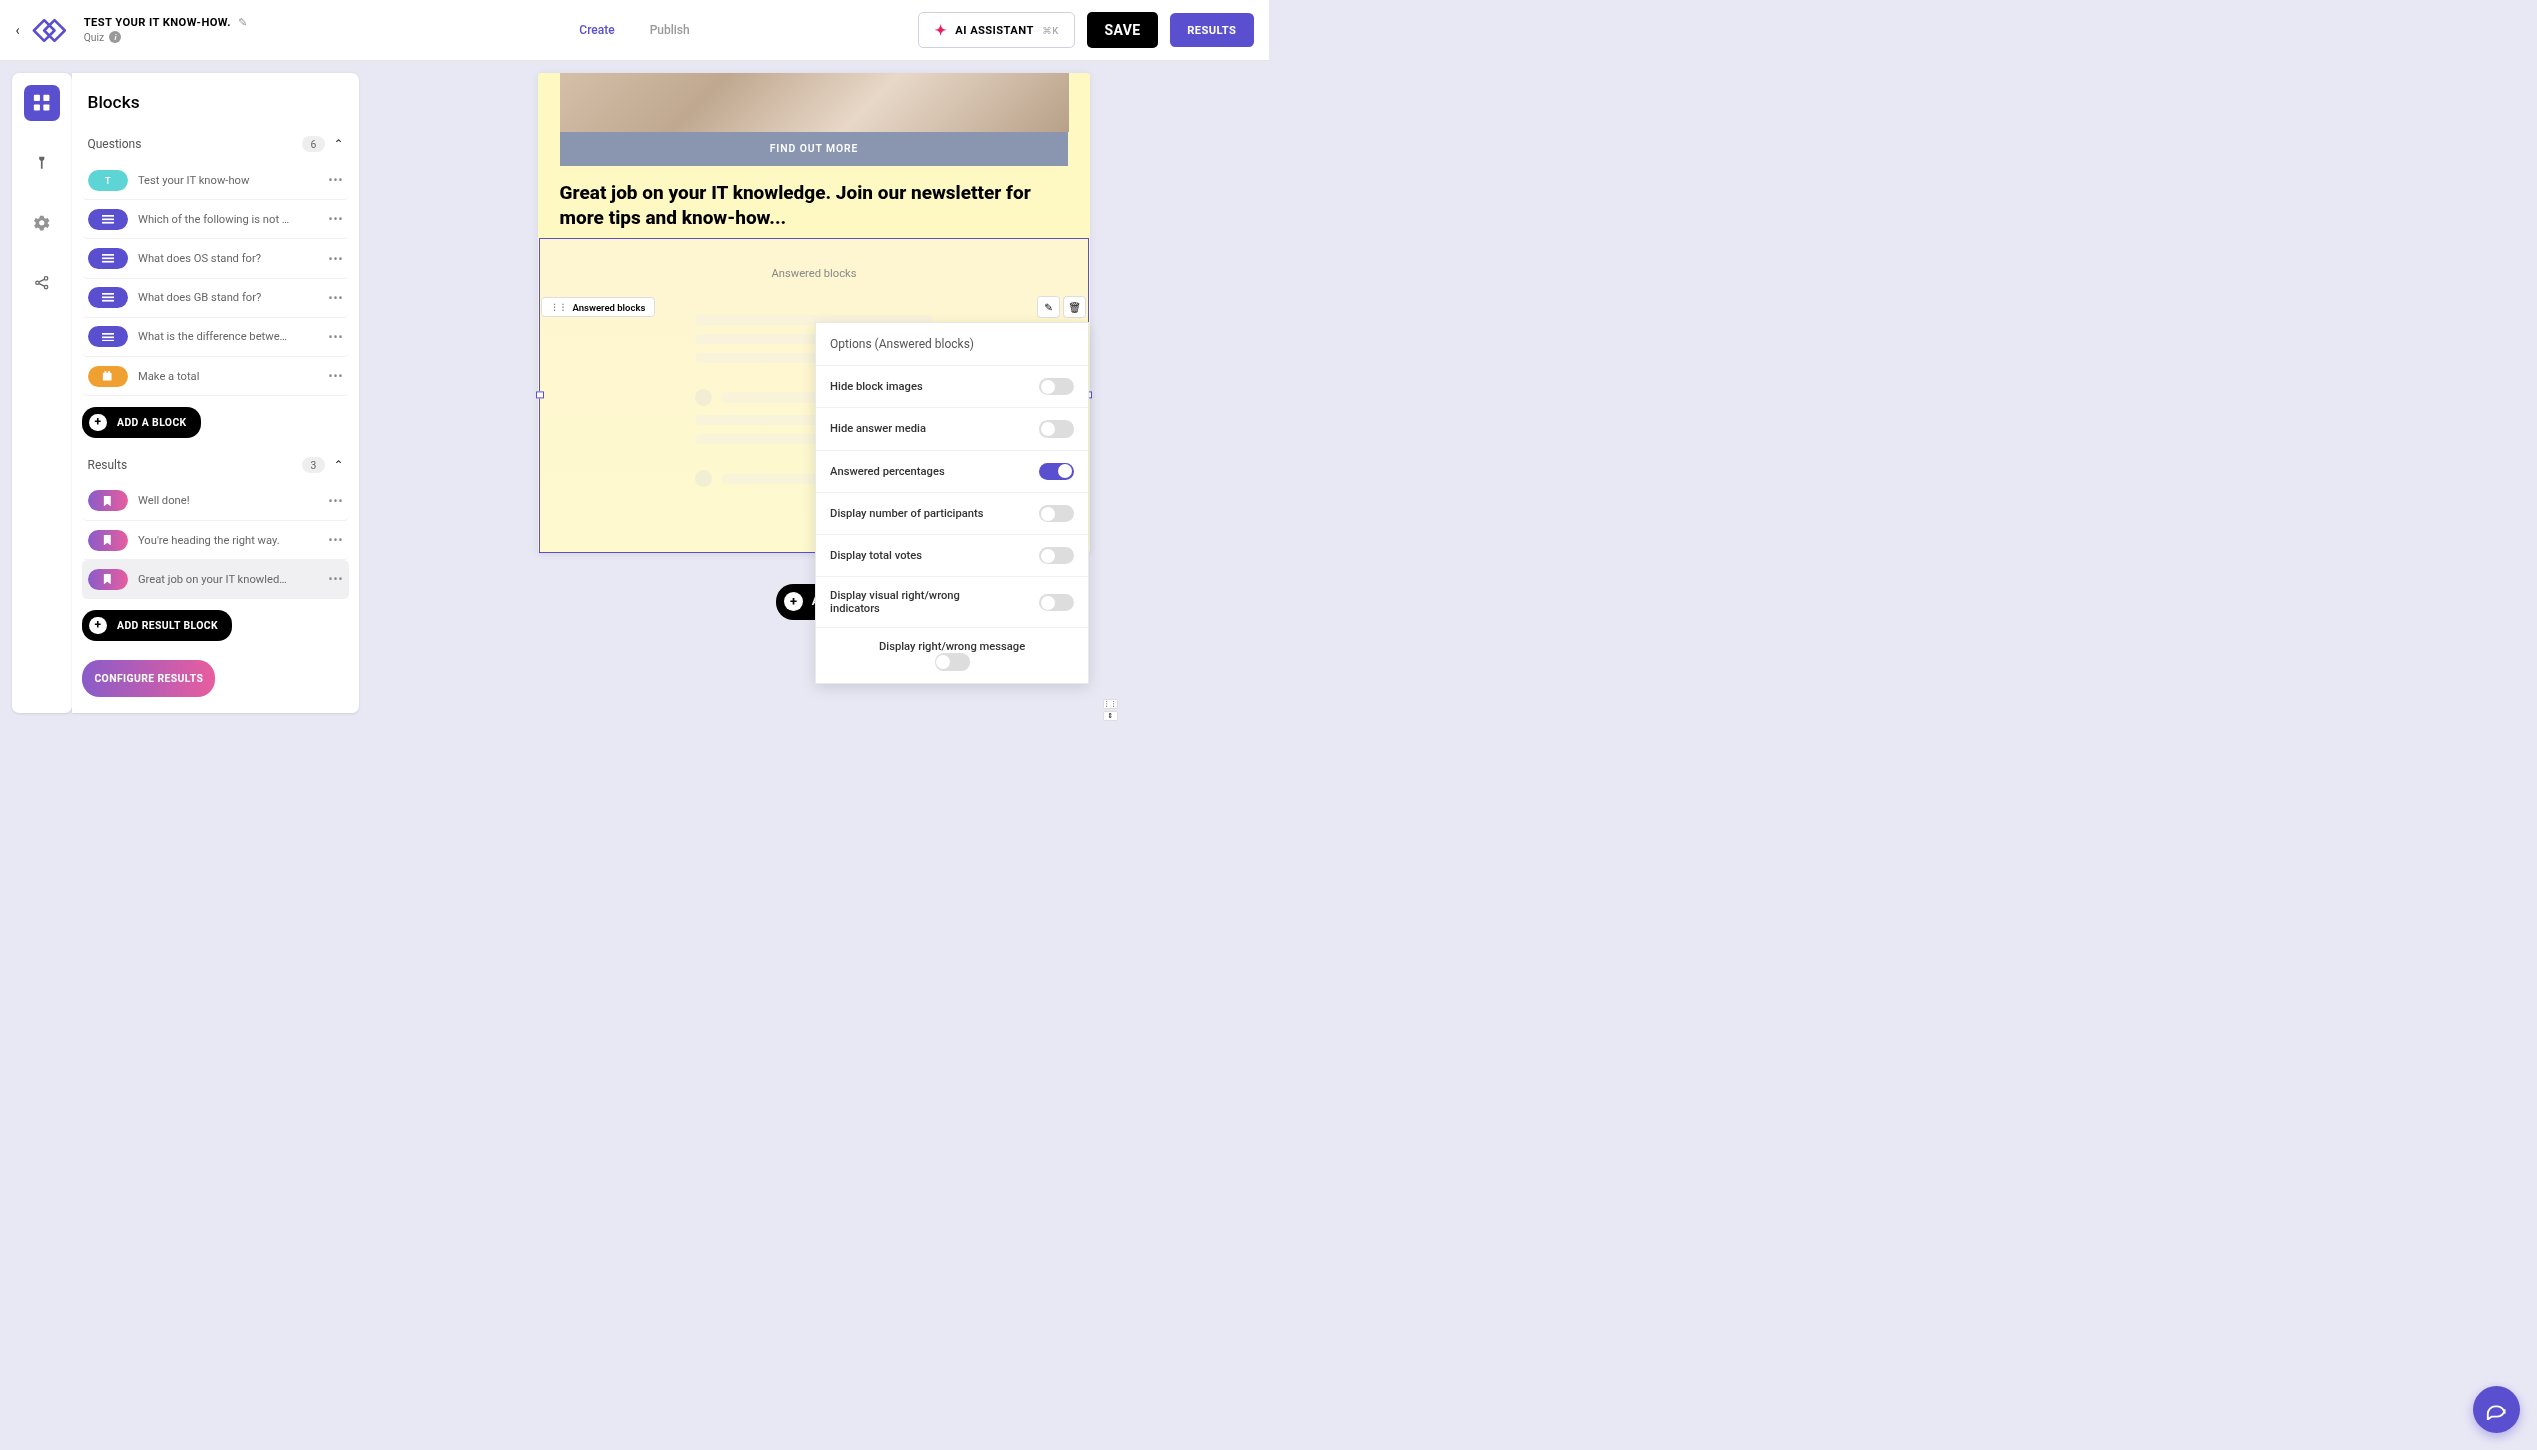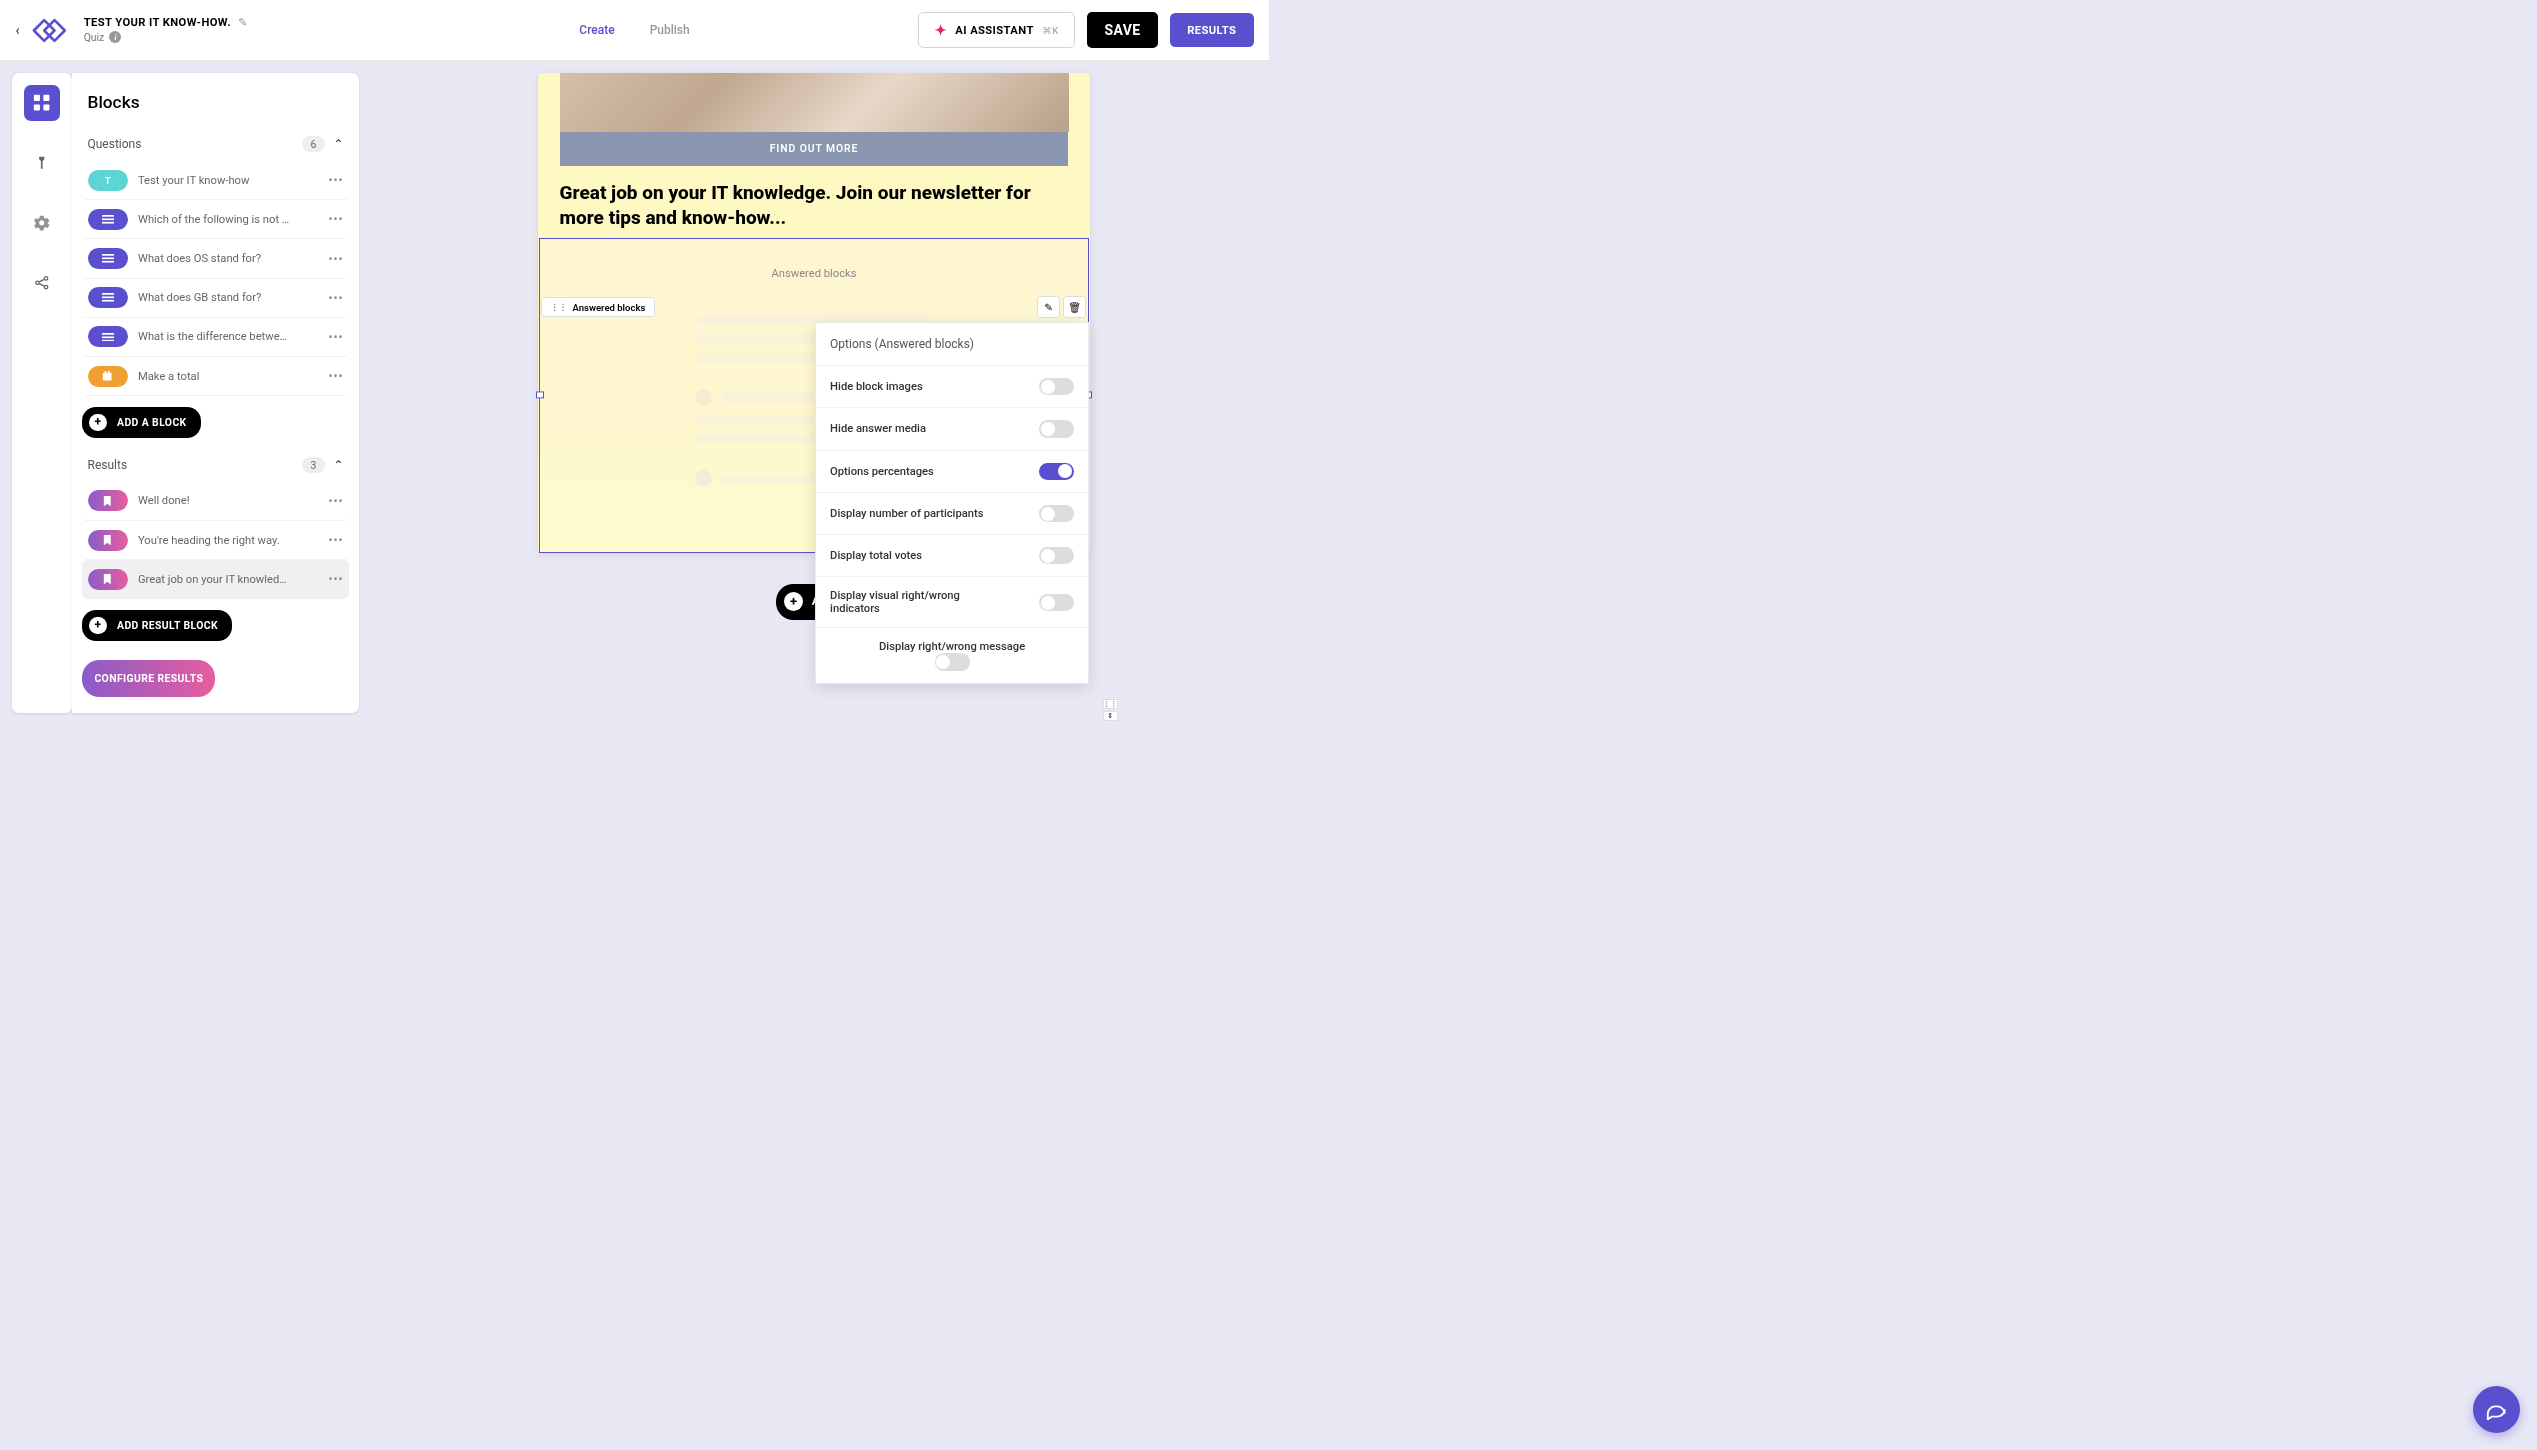--- a/index.html
+++ b/index.html
@@ -361,21 +361,21 @@
         <div class="options-title">Options (Answered blocks)</div>
         <div class="option-row">
           <span class="option-label">Hide block images</span>
           <div class="toggle"></div>
         </div>
         <div class="option-row">
           <span class="option-label">Hide answer media</span>
           <div class="toggle"></div>
         </div>
         <div class="option-row">
-          <span class="option-label">Options percentages</span>
+          <span class="option-label">Answered percentages</span>
           <div class="toggle on"></div>
         </div>
         <div class="option-row">
           <span class="option-label">Display number of participants</span>
           <div class="toggle"></div>
         </div>
         <div class="option-row">
           <span class="option-label">Display total votes</span>
           <div class="toggle"></div>
         </div>

